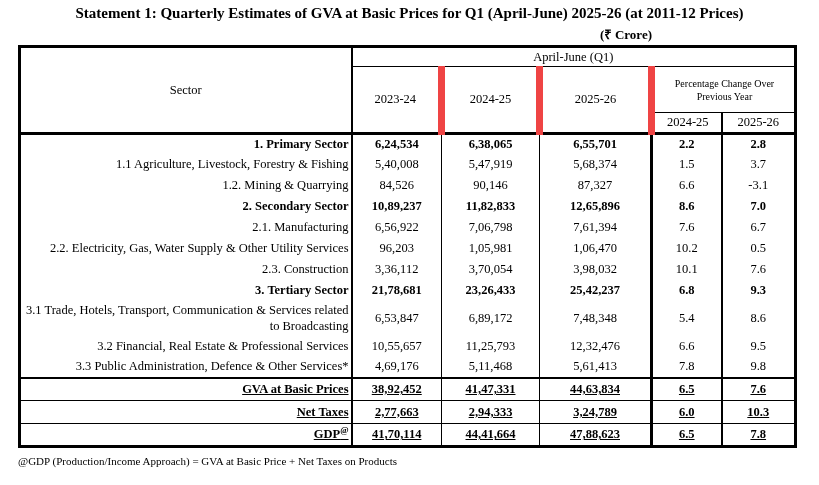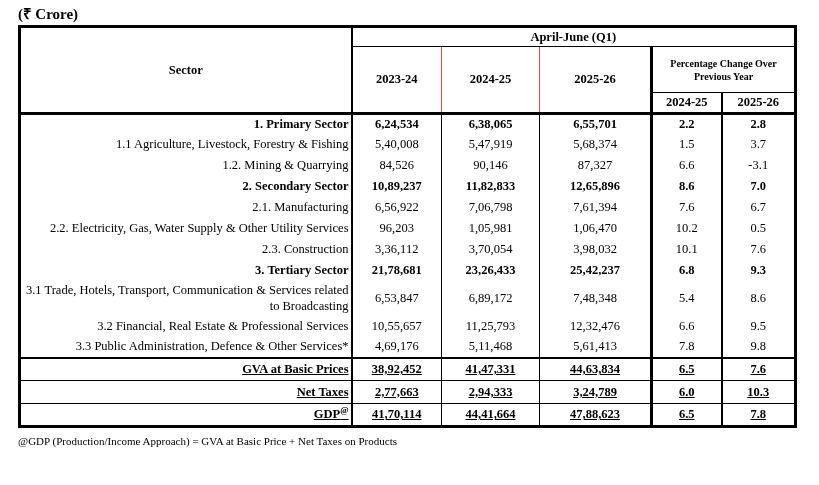--- a/index.html
+++ b/index.html
@@ -11,44 +11,44 @@
     overflow: hidden;
   }
   .page { position: relative; width: 819px; height: 485px; }
 
   .title {
     font-size: 15px; font-weight: bold;
     text-align: center; padding-top: 5px;
     white-space: nowrap;
   }
   .unit {
-    font-size: 15px; font-weight: bold;
+    font-size: 13px; font-weight: bold;
     width: 634px; margin: 3px 0 2px 18px;
-    text-align: left;
+    text-align: right;
   }
 
   table.gva {
     border-collapse: collapse; table-layout: fixed;
     width: 779px; margin-left: 18px;
     border: 3px solid #000;
   }
   th, td {
     font-size: 12.5px; padding: 1px 4px;
     overflow: hidden; line-height: 1.3;
     vertical-align: middle;
   }
-  th { font-weight: bold; text-align: center; }
+  th { font-weight: normal; text-align: center; }
 
   
   tr.h-qtr { height: 19px; }
   tr.h-years { height: 46px; }
   tr.h-pctyears { height: 20px; }
   th.sector-h { border-right: 2px solid #000; }
   th.span-head { border-bottom: 1px solid #000; }
-  th.yr { border-left: 1px solid #000; border-right: 1px solid #ef4444; }
+  th.yr { border-left: 1px solid #000; border-right: 7px solid #ef4444; }
   th.pct-head { border-left: 3px solid #000; border-bottom: 1px solid #000; font-size: 10px; }
   th.pct-yr { border-left: 1px solid #000; }
   th.thickL, td.thickL { border-left: 3px solid #000 !important; }
   th.medL, td.medL { border-left: 2px solid #000 !important; }
 
   
   tbody td.label {
     text-align: right; border-right: 2px solid #000;
     padding-left: 3px; padding-right: 2px;
   }
@@ -66,20 +66,21 @@
   sup { font-size: 9px; vertical-align: super; line-height: 0; }
 
   .footnotes { margin: 7px 0 0 18px; }
   .footnotes p { margin: 0 0 9px 0; font-size: 11px; }
 </style>
 </head>
 <body>
 
 <div class="page">
 
+  <div class="title">Statement 1: Quarterly Estimates of GVA at Basic Prices for Q1 (April-June) 2025-26 (at 2011-12 Prices)</div>
   <div class="unit">(₹ Crore)</div>
 
   <table class="gva">
     <colgroup>
       <col style="width:332px">
       <col style="width:90px">
       <col style="width:98px">
       <col style="width:112px">
       <col style="width:70px">
       <col style="width:74px">

